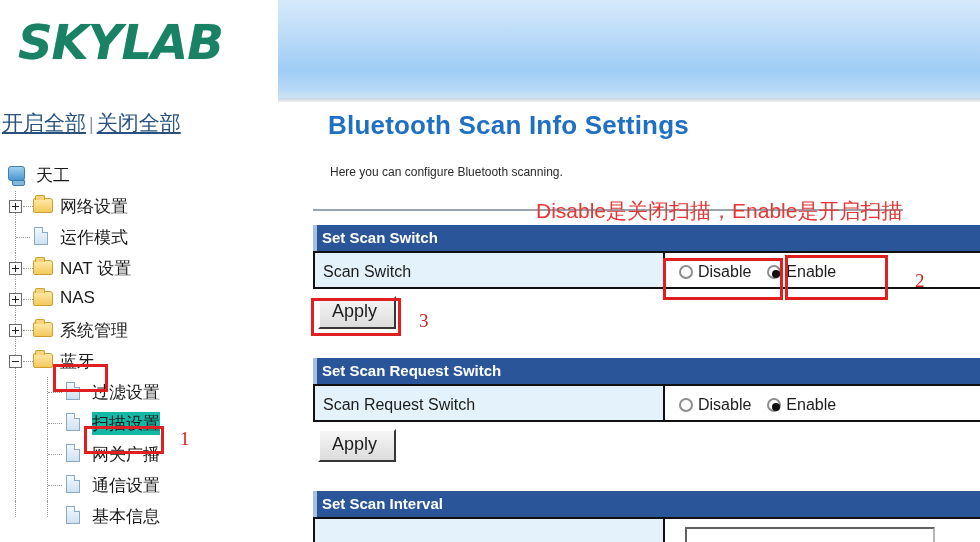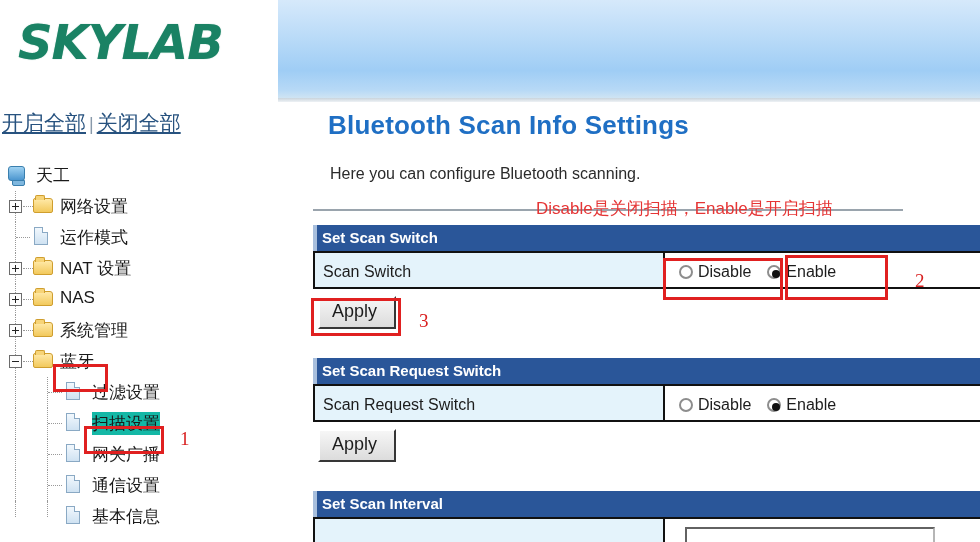--- a/index.html
+++ b/index.html
@@ -100,29 +100,29 @@
     position: absolute; color: #d92121; font-size: 19px; font-weight: normal;
     font-family: "Liberation Serif", serif;
   }
   .page-title {
     position: absolute; left: 328px; top: 110px;
     font-size: 26px; font-weight: bold; color: #1f6fc4;
     letter-spacing: 0.2px;
   }
   .page-sub {
     position: absolute; left: 330px; top: 165px;
-    font-size: 16px; color: #2b2b2b;
+    font-size: 12px; color: #2b2b2b;
   }
   .hrule {
     position: absolute; left: 313px; top: 209px; width: 590px; height: 2px;
     background: #9aa4ad;
   }
   .ann-note {
     position: absolute; left: 536px; top: 197px;
-    font-size: 17px; color: #e53535; white-space: nowrap;
+    font-size: 21px; color: #e53535; white-space: nowrap;
   }
 
   .sec { position: absolute; left: 313px; width: 700px; }
   .sec-head {
     height: 26px; background: #2a5699;
     border-left: 4px solid #a8bfdd;
     color: #ffffff; font-size: 15px; font-weight: bold;
     line-height: 26px; padding-left: 5px;
     font-family: "Liberation Sans", sans-serif;
   }

